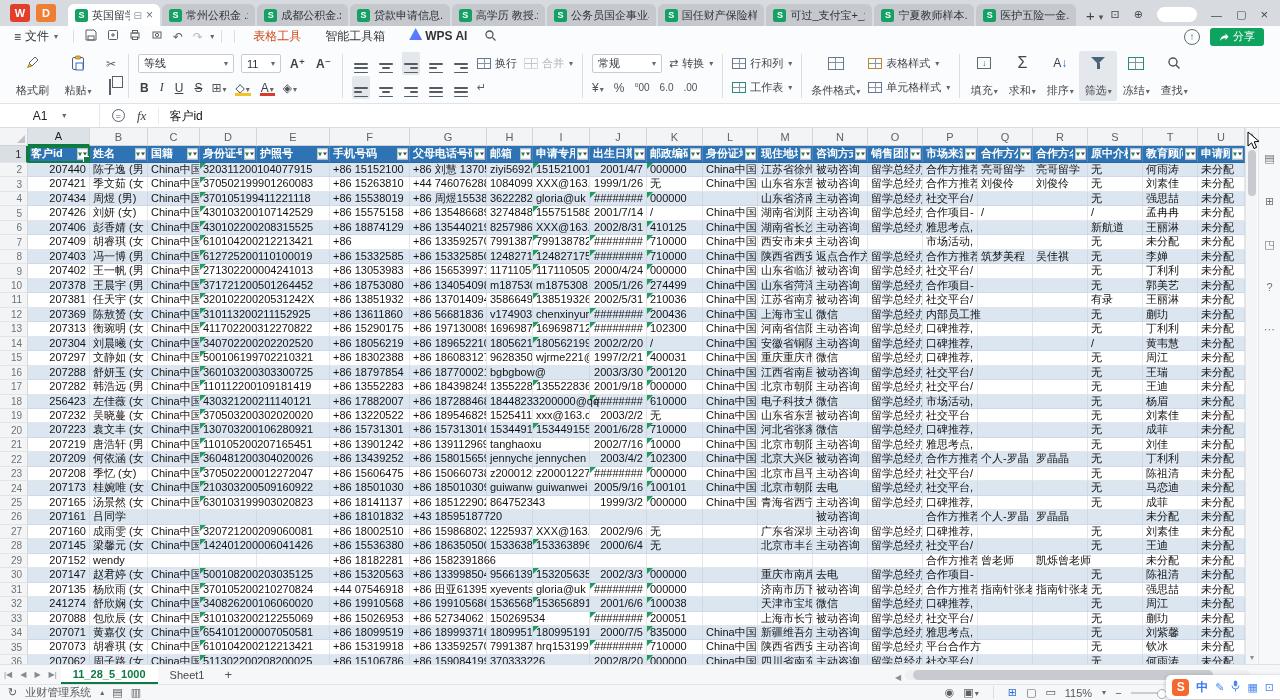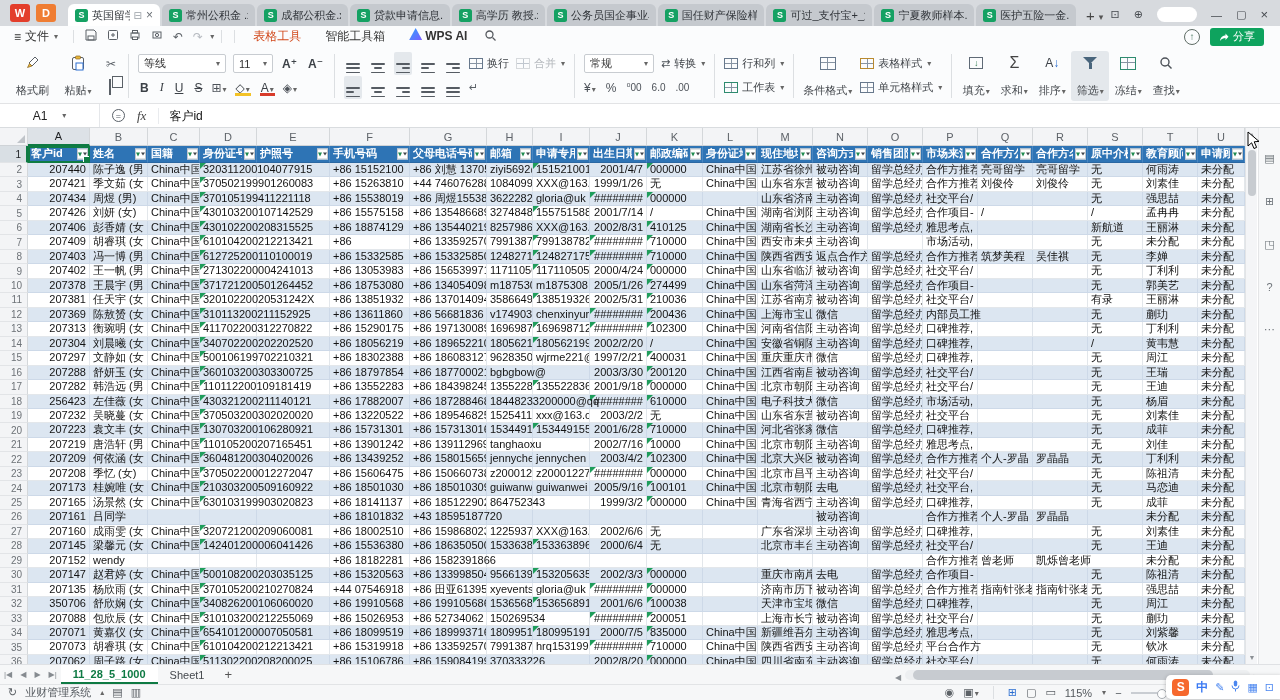--- a/index.html
+++ b/index.html
@@ -278,21 +278,21 @@
     </div>
     <div class="minicol">
       <span class="mini">✂</span>
       <span class="mini"><span class="copyico"></span></span>
     </div>
   </div>
   <span class="vr" style="height:44px;align-self:center"></span>
 
   <div class="colgrp">
     <div class="rrow">
-      <div class="sel-like" style="width:88px">
+      <div class="sel-like" style="width:96px">
           <span>等线</span>
           <span class="car">▾</span>
         </div>
       <div class="sel-like" style="width:40px">
           <span>11</span>
           <span class="car">▾</span>
         </div>
       <span class="fmt-b">A⁺</span>
       <span class="fmt-b">A⁻</span>
     </div>
@@ -1207,21 +1207,21 @@
         <div class="gut">27</div>
         <div class="cell r" style="width: 62px;">207160</div>
         <div class="cell" style="width: 58px;">成雨雯 (女</div>
         <div class="cell" style="width: 52px;">China中国</div>
         <div class="cell spill tri" style="width: 57px;">320721200209060081</div>
         <div class="cell" style="width: 73px;"></div>
         <div class="cell" style="width: 80px;">+86 18002510</div>
         <div class="cell" style="width: 77px;">+86 1598680231</div>
         <div class="cell" style="width: 46px;">122593794</div>
         <div class="cell" style="width: 57px;">XXX@163.</div>
-        <div class="cell r" style="width: 57px;">2002/6/6</div>
+        <div class="cell r" style="width: 57px;">2002/9/6</div>
         <div class="cell spill" style="width: 56px;">无</div>
         <div class="cell" style="width: 55px;"></div>
         <div class="cell" style="width: 55px;">广东省深圳</div>
         <div class="cell" style="width: 55px;">主动咨询</div>
         <div class="cell" style="width: 55px;">留学总经办</div>
         <div class="cell spill" style="width: 55px;">口碑推荐,</div>
         <div class="cell" style="width: 55px;"></div>
         <div class="cell" style="width: 55px;"></div>
         <div class="cell" style="width: 55px;">无</div>
         <div class="cell" style="width: 55px;">刘素佳</div>
@@ -1318,21 +1318,21 @@
         <div class="cell" style="width: 55px;">留学总经办</div>
         <div class="cell" style="width: 55px;">合作方推荐</div>
         <div class="cell" style="width: 55px;">指南针张老</div>
         <div class="cell" style="width: 55px;">指南针张老</div>
         <div class="cell" style="width: 55px;">无</div>
         <div class="cell" style="width: 55px;">强思喆</div>
         <div class="cell" style="width: 47px;">未分配</div>
       </div>
       <div class="grow band">
         <div class="gut">32</div>
-        <div class="cell r" style="width: 62px;">350706</div>
+        <div class="cell r" style="width: 62px;">241274</div>
         <div class="cell" style="width: 58px;">舒欣娴 (女</div>
         <div class="cell" style="width: 52px;">China中国</div>
         <div class="cell spill tri" style="width: 57px;">340826200106060020</div>
         <div class="cell" style="width: 73px;"></div>
         <div class="cell" style="width: 80px;">+86 19910568</div>
         <div class="cell" style="width: 77px;">+86 1991056866</div>
         <div class="cell" style="width: 46px;">153656891</div>
         <div class="cell tri" style="width: 57px;">153656891</div>
         <div class="cell r" style="width: 57px;">2001/6/6</div>
         <div class="cell spill tri" style="width: 56px;">100038</div>

